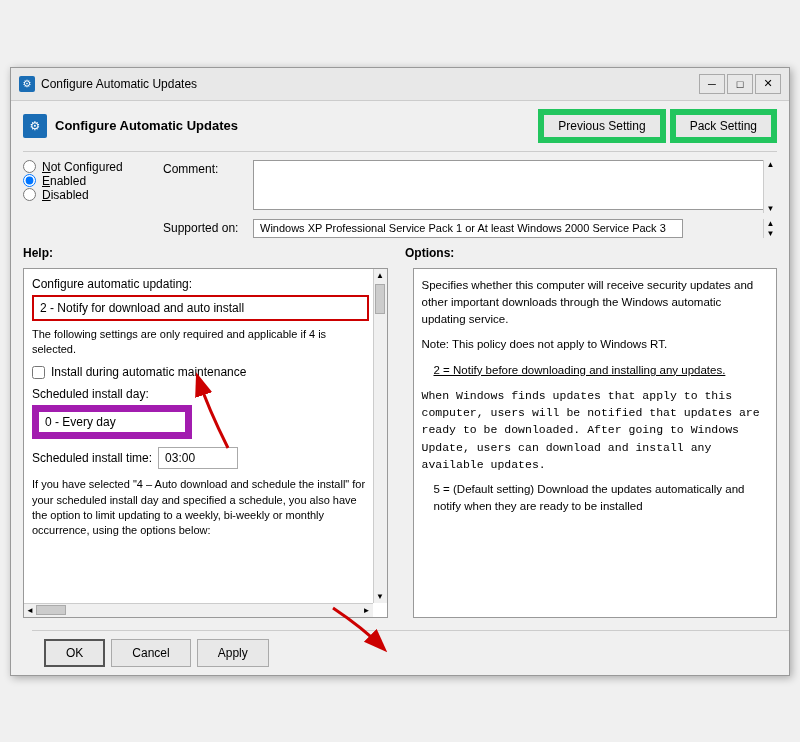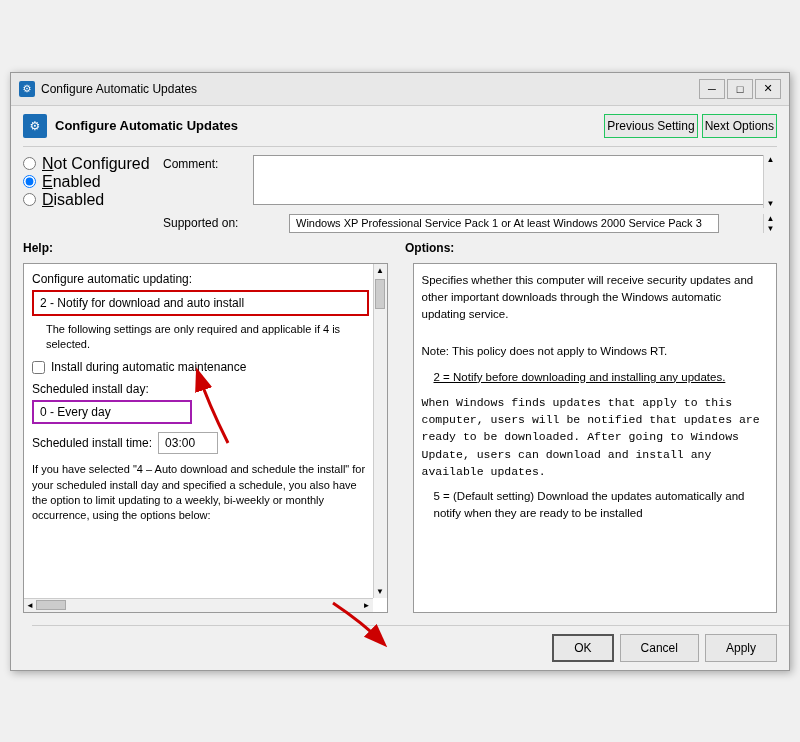--- a/index.html
+++ b/index.html
@@ -10,50 +10,50 @@
     .title-bar-icon { width: 16px; height: 16px; background: #1a6db5; border-radius: 2px; display: flex; align-items: center; justify-content: center; font-size: 10px; color: white; }
     .title-bar-text { font-size: 12px; font-weight: normal; }
     .window-controls { display: flex; gap: 2px; }
     .win-btn { width: 26px; height: 20px; border: 1px solid #aaa; background: #e8e8e8; cursor: pointer; display: flex; align-items: center; justify-content: center; font-size: 11px; }
     .content-area { padding: 8px 12px; }
     .header-row { display: flex; align-items: center; justify-content: space-between; margin-bottom: 8px; padding-bottom: 8px; border-bottom: 1px solid #ccc; }
     .header-left { display: flex; align-items: center; gap: 8px; }
     .header-icon { width: 24px; height: 24px; background: #1a6db5; border-radius: 2px; display: flex; align-items: center; justify-content: center; font-size: 12px; color: white; }
     .header-title { font-size: 13px; font-weight: 600; }
     .header-buttons { display: flex; gap: 4px; }
-    .nav-btn { padding: 4px 2px; border: 1px solid #22c55e; background: #e8e8e8; cursor: pointer; font-size: 12px; }
+    .nav-btn { padding: 4px 14px; border: 6px solid #22c55e; background: #e8e8e8; cursor: pointer; font-size: 12px; }
     .radio-row { display: flex; align-items: center; gap: 6px; }
     .radio-row input[type=radio] { margin: 0; }
-    .radio-label { font-size: 16px; }
+    .radio-label { font-size: 12px; }
     .radio-label u { text-decoration: underline; }
     .field-group { display: flex; align-items: flex-start; }
     .field-label { font-size: 12px; min-width: 90px; padding-top: 2px; }
     .comment-box { width: 430px; height: 50px; border: 1px solid #999; background: white; resize: none; font-size: 11px; padding: 2px; }
-    .supported-box { width: 430px; height: 19px; border: 1px solid #999; background: white; padding: 4px 6px; font-size: 11px; display: flex; align-items: center; justify-content: space-between; margin-left: 36px; }
+    .supported-box { width: 430px; height: 19px; border: 1px solid #999; background: white; padding: 4px 6px; font-size: 11px; display: flex; align-items: center; justify-content: space-between; }
     .supported-text { font-size: 11px; }
     .sections-row { display: flex; gap: 25px; margin-top: 8px; }
     .options-section { flex: 1; min-width: 0; }
     .help-section { flex: 1; min-width: 0; }
     .section-label { font-size: 12px; font-weight: 600; margin-bottom: 4px; }
     .options-box { border: 1px solid #999; background: white; height: 350px; overflow: hidden; position: relative; }
     .help-box { border: 1px solid #999; background: white; height: 350px; overflow-y: scroll; padding: 8px; font-size: 11.5px; line-height: 1.5; }
     .options-inner { padding: 8px; overflow-y: scroll; height: 100%; }
     .configure-label { font-size: 12px; margin-bottom: 4px; }
     .dropdown-wrapper { position: relative; margin-bottom: 6px; }
     .dropdown-select { width: 100%; padding: 4px 24px 4px 6px; border: 2px solid #cc0000; background: white; font-size: 12px; appearance: none; cursor: pointer; }
-    .note-text { font-size: 11px; margin-bottom: 8px; line-height: 1.4; margin-left: 14px; }
+    .note-text { font-size: 11px; margin-bottom: 8px; line-height: 1.4; }
     .checkbox-row { display: flex; align-items: center; gap: 6px; margin-bottom: 8px; }
     .checkbox-row input { margin: 0; }
     .schedule-label { font-size: 12px; margin-bottom: 4px; }
-    .schedule-dropdown { width: 160px; padding: 3px 5px 3px 6px; border: 2px solid #a21caf; background: white; font-size: 12px; appearance: none; cursor: pointer; }
+    .schedule-dropdown { width: 160px; padding: 3px 5px 3px 6px; border: 7px solid #a21caf; background: white; font-size: 12px; appearance: none; cursor: pointer; }
     .schedule-wrapper { position: relative; display: inline-block; margin-bottom: 8px; }
     .time-row { display: flex; align-items: center; gap: 6px; margin-bottom: 8px; }
     .time-input-wrapper { position: relative; display: inline-block; }
-    .time-input { width: 60px; padding: 3px 20px 3px 6px; border: 1px solid #aaa; background: white; font-size: 12px; appearance: none; }
-    .bottom-bar { display: flex; justify-content: flex-end; gap: 6px; padding: 8px 12px; border-top: 1px solid #ccc; margin-top: 4px; margin-left: 21px; }
+    .time-input { width: 80px; padding: 3px 20px 3px 6px; border: 1px solid #aaa; background: white; font-size: 12px; appearance: none; }
+    .bottom-bar { display: flex; gap: 6px; padding: 8px 12px; border-top: 1px solid #ccc; margin-top: 4px; margin-left: 21px; }
     .action-btn { padding: 5px 20px; border: 1px solid #aaa; background: #e8e8e8; cursor: pointer; font-size: 12px; }
     .ok-btn { border: 2px solid #555; }
     .relative-container { position: relative; }
     .long-note { font-size: 11px; line-height: 1.4; margin-top: 4px; }
   </style>
 </head>
 <body>
 
 <div class="window">
 
@@ -71,21 +71,21 @@
 
   <div class="content-area">
 
     <div class="header-row">
       <div class="header-left">
         <div class="header-icon">⚙</div>
         <span class="header-title">Configure Automatic Updates</span>
       </div>
       <div class="header-buttons">
         <button class="nav-btn">Previous Setting</button>
-        <button class="nav-btn">Next Options</button>
+        <button class="nav-btn">Pack Setting</button>
       </div>
     </div>
 
     <div style="display:flex; margin-bottom:8px;">
 
       <div style="min-width:140px;">
         <div class="radio-row">
           <input type="radio" name="config" id="notconfigured" style="">
           <label for="notconfigured" class="radio-label"><u>N</u>ot Configured</label>
         </div>
@@ -184,21 +184,21 @@
           <div style="position:absolute;bottom:0;left:0;width:calc(100% - 14px);height:14px;background:#f0f0f0;border-top:1px solid #ccc;display:flex;align-items:center;padding:0 2px;">
             <span style="font-size:8px;cursor:pointer;">◄</span>
             <div style="width:30px;height:10px;background:#ccc;border:1px solid #aaa;margin:0 2px;cursor:pointer;"></div>
             <span style="font-size:8px;cursor:pointer;margin-left:auto;">►</span>
           </div>
         </div>
       </div>
 
       <div class="help-section">
         <div class="help-box">
-          <p style="margin-bottom:20px;">Specifies whether this computer will receive security updates and other important downloads through the Windows automatic updating service.</p>
+          <p style="margin-bottom:8px;">Specifies whether this computer will receive security updates and other important downloads through the Windows automatic updating service.</p>
           <p style="margin-bottom:8px;">Note: This policy does not apply to Windows RT.</p>
           <p style="margin-bottom:8px;padding-left:12px;text-decoration:underline;">2 = Notify before downloading and installing any updates.</p>
           <p style="margin-bottom:8px;font-family:Liberation Mono, monospace;">When Windows finds updates that apply to this computer, users will be notified that updates are ready to be downloaded. After going to Windows Update, users can download and install any available updates.</p>
           <p style="margin-bottom:8px;padding-left:12px;">5 = (Default setting) Download the updates automatically and notify when they are ready to be installed</p>
         </div>
       </div>
 
       <svg style="position:absolute;left:155px;top:100px;width:70px;height:90px;pointer-events:none;overflow:visible;">
         <defs>
           <marker id="arrowhead1" markerWidth="8" markerHeight="8" refX="6" refY="3" orient="auto">

